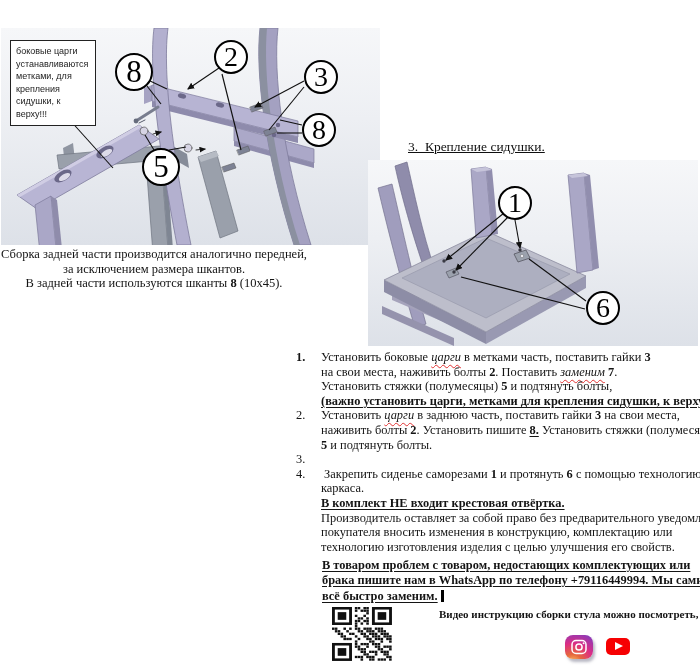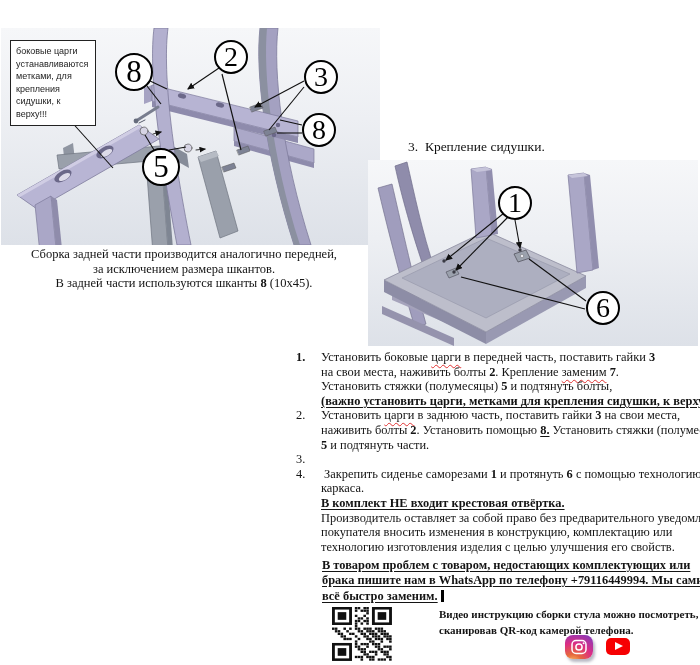--- a/index.html
+++ b/index.html
@@ -3,49 +3,49 @@
 <meta charset="utf-8">
 <style>
   html,body{margin:0;padding:0;}
   body{
     width:700px;height:665px;background:#ffffff;position:relative;overflow:hidden;
     font-family:"Liberation Serif","DejaVu Serif",serif;color:#141414;
     -webkit-font-smoothing:antialiased;
   }
   .title{position:absolute;font-size:13.5px;white-space:pre;color:#101010;}
   .t1{left:86px;top:7px;margin-top:28px;}
-  .t3{left:408px;top:139px;}
+  .t3{left:408px;top:139px;text-decoration:underline;}
 
   .diagram{position:absolute;overflow:hidden;
     background:linear-gradient(180deg,#f6f7f9 0%,#edeff3 42%,#dde1e8 100%);}
   .d1{left:1px;top:28px;width:379px;height:217px;}
   .d2{left:368px;top:160px;width:330px;height:186px;}
   .diagram>svg{position:absolute;left:0;top:0;}
 
   .callout{position:absolute;left:9px;top:12px;width:86px;box-sizing:border-box;
     background:#fff;border:1px solid #222;padding:4px 3px 4px 5px;
     font-family:"Liberation Sans","DejaVu Sans",sans-serif;font-size:9px;line-height:1.4;color:#1c1c1c;}
 
   .balloon{position:absolute;box-sizing:border-box;background:#fff;border:2px solid #000;
     border-radius:50%;display:flex;align-items:center;justify-content:center;
     font-family:"Liberation Serif",serif;color:#000;z-index:5;}
   .b38{width:38px;height:38px;font-size:31px;}
   .b34{width:34px;height:34px;font-size:28px;}
 
   .note{position:absolute;left:0;top:247px;width:308px;text-align:center;
-    font-size:12.5px;line-height:14.6px;padding-left:30px;}
+    font-size:12.5px;line-height:14.6px;}
   .line{white-space:pre;}
 
   .instr{position:absolute;left:296px;top:350px;width:404px;font-size:12.4px;line-height:14.6px;}
   .item{display:flex;align-items:flex-start;}
   .item .num{width:25px;flex:none;}
   .item .num.bold{font-weight:700;}
   .sb{font-weight:700;}
   .sbu{font-weight:700;text-decoration:underline;text-decoration-thickness:1.2px;text-underline-offset:2px;}
-  .sw{text-decoration:underline wavy #e03131;text-decoration-thickness:1px;text-underline-offset:2.5px;text-decoration-skip-ink:none;}
+  .sw{text-decoration:underline wavy #e03131;text-decoration-thickness:1px;text-underline-offset:2.5px;text-decoration-skip-ink:none;font-style:italic;}
 
   .warranty{position:absolute;left:322px;top:558px;font-size:12.4px;line-height:14.9px;}
   .cursor-bar{display:inline-block;width:3px;height:12px;background:#000;margin-left:3px;transform:translateY(2px);}
 
   .video{position:absolute;left:327px;top:604px;width:373px;height:61px;}
   .qr{position:absolute;left:5px;top:3px;}
   .video-text{position:absolute;left:76px;top:3px;font-weight:700;font-size:11px;line-height:15.5px;margin-left:36px;}
   .ig{position:absolute;left:238px;top:31px;width:28px;height:24px;border-radius:8px;
     background:radial-gradient(circle at 28% 120%,#fdc468 4%,#e6683c 27%,#dc2e84 58%,#8a3ab9 92%);
     box-shadow:2px 3px 3px rgba(125,125,145,.55);}
@@ -195,32 +195,32 @@
       </div>
     <div class="balloon b34" style="left:218px;top:131px;">
         <span>6</span>
       </div>
   </div>
 
   <div class="instr">
     <div class="item">
       <span class="num bold">1.</span>
       <div>
-        <div class="line"><span>Установить боковые </span><span class="sw">царги</span><span> в передней часть, поставить гайки </span><span class="sb">3</span></div>
-        <div class="line"><span>на свои места, наживить болты </span><span class="sb">2</span><span>. Крепление </span><span class="sw">заменим</span><span> </span><span class="sb">7</span><span>.</span></div>
+        <div class="line"><span>Установить боковые </span><span class="sw">царги</span><span> в метками часть, поставить гайки </span><span class="sb">3</span></div>
+        <div class="line"><span>на свои места, наживить болты </span><span class="sb">2</span><span>. Поставить </span><span class="sw">заменим</span><span> </span><span class="sb">7</span><span>.</span></div>
         <div class="line"><span>Установить стяжки (полумесяцы) </span><span class="sb">5</span><span> и подтянуть болты,</span></div>
         <div class="line"><span class="sbu">(важно установить царги, метками для крепления сидушки, к верху!)</span></div>
       </div>
     </div>
     <div class="item">
       <span class="num">2.</span>
       <div>
         <div class="line"><span>Установить </span><span class="sw">царги</span><span> в заднюю часть, поставить гайки </span><span class="sb">3</span><span> на свои места,</span></div>
-        <div class="line"><span>наживить болты </span><span class="sb">2</span><span>. Установить помощью </span><span class="sbu">8.</span><span> Установить стяжки (полумесяцы)</span></div>
-        <div class="line"><span class="sb">5</span><span> и подтянуть части.</span></div>
+        <div class="line"><span>наживить болты </span><span class="sb">2</span><span>. Установить пишите </span><span class="sbu">8.</span><span> Установить стяжки (полумесяцы)</span></div>
+        <div class="line"><span class="sb">5</span><span> и подтянуть болты.</span></div>
       </div>
     </div>
     <div class="item">
       <span class="num">3.</span>
     </div>
     <div class="item">
       <span class="num">4.</span>
       <div>
         <div class="line"><span> Закрепить сиденье саморезами </span><span class="sb">1</span><span> и протянуть </span><span class="sb">6</span><span> с помощью технологию</span></div>
         <div class="line"><span>каркаса.</span></div>
@@ -383,21 +383,20 @@
           <rect x="33.15" y="51.00" width="2.3" height="2.3"></rect>
           <rect x="35.70" y="51.00" width="2.3" height="2.3"></rect>
           <rect x="40.80" y="51.00" width="2.3" height="2.3"></rect>
           <rect x="43.35" y="51.00" width="2.3" height="2.3"></rect>
           <rect x="45.90" y="51.00" width="2.3" height="2.3"></rect>
           <rect x="51.00" y="51.00" width="2.3" height="2.3"></rect>
         </g>
     </svg>
     <div class="video-text">
       <div class="line"><span class="sb">Видео инструкцию сборки стула можно посмотреть,</span></div>
-      <div class="line"><span class="sb">сканировав QR-код камерой телефона.</span></div>
     </div>
     <div class="ig">
       <svg width="28" height="24" viewBox="0 0 28 24">
         <rect x="7" y="5.5" width="14" height="13" rx="4" fill="none" stroke="#fff" stroke-width="1.5"></rect>
         <circle cx="14" cy="12" r="3.1" fill="none" stroke="#fff" stroke-width="1.5"></circle>
         <circle cx="18.6" cy="8.2" r="0.95" fill="#fff"></circle>
       </svg>
     </div>
     <div class="yt"></div>
   </div>

